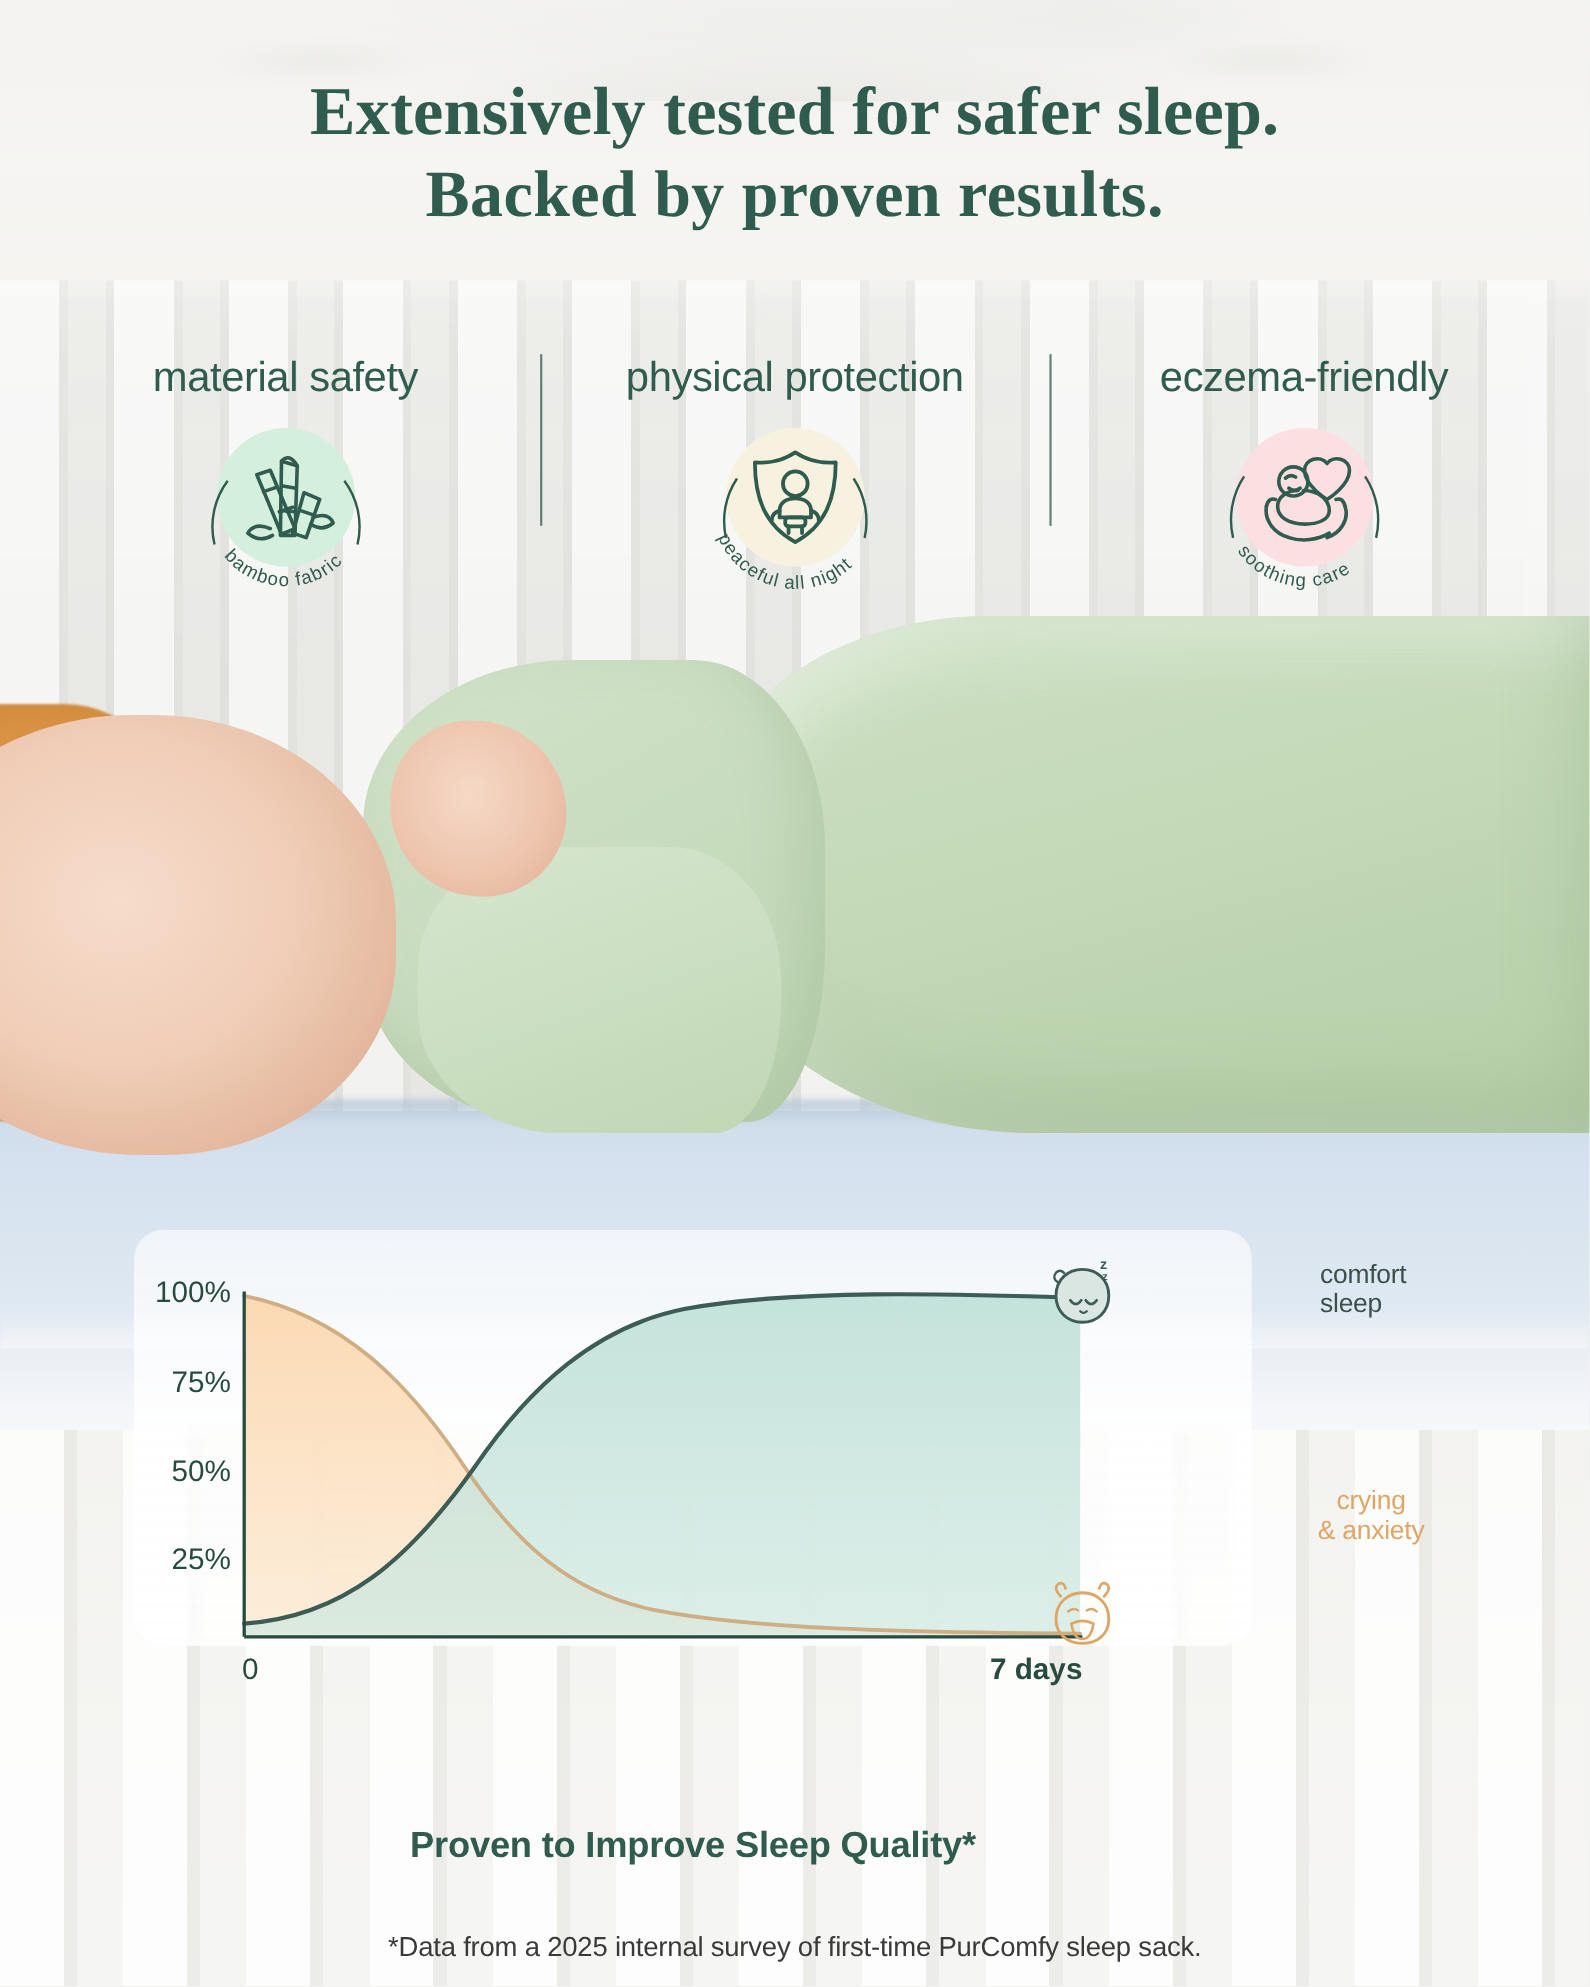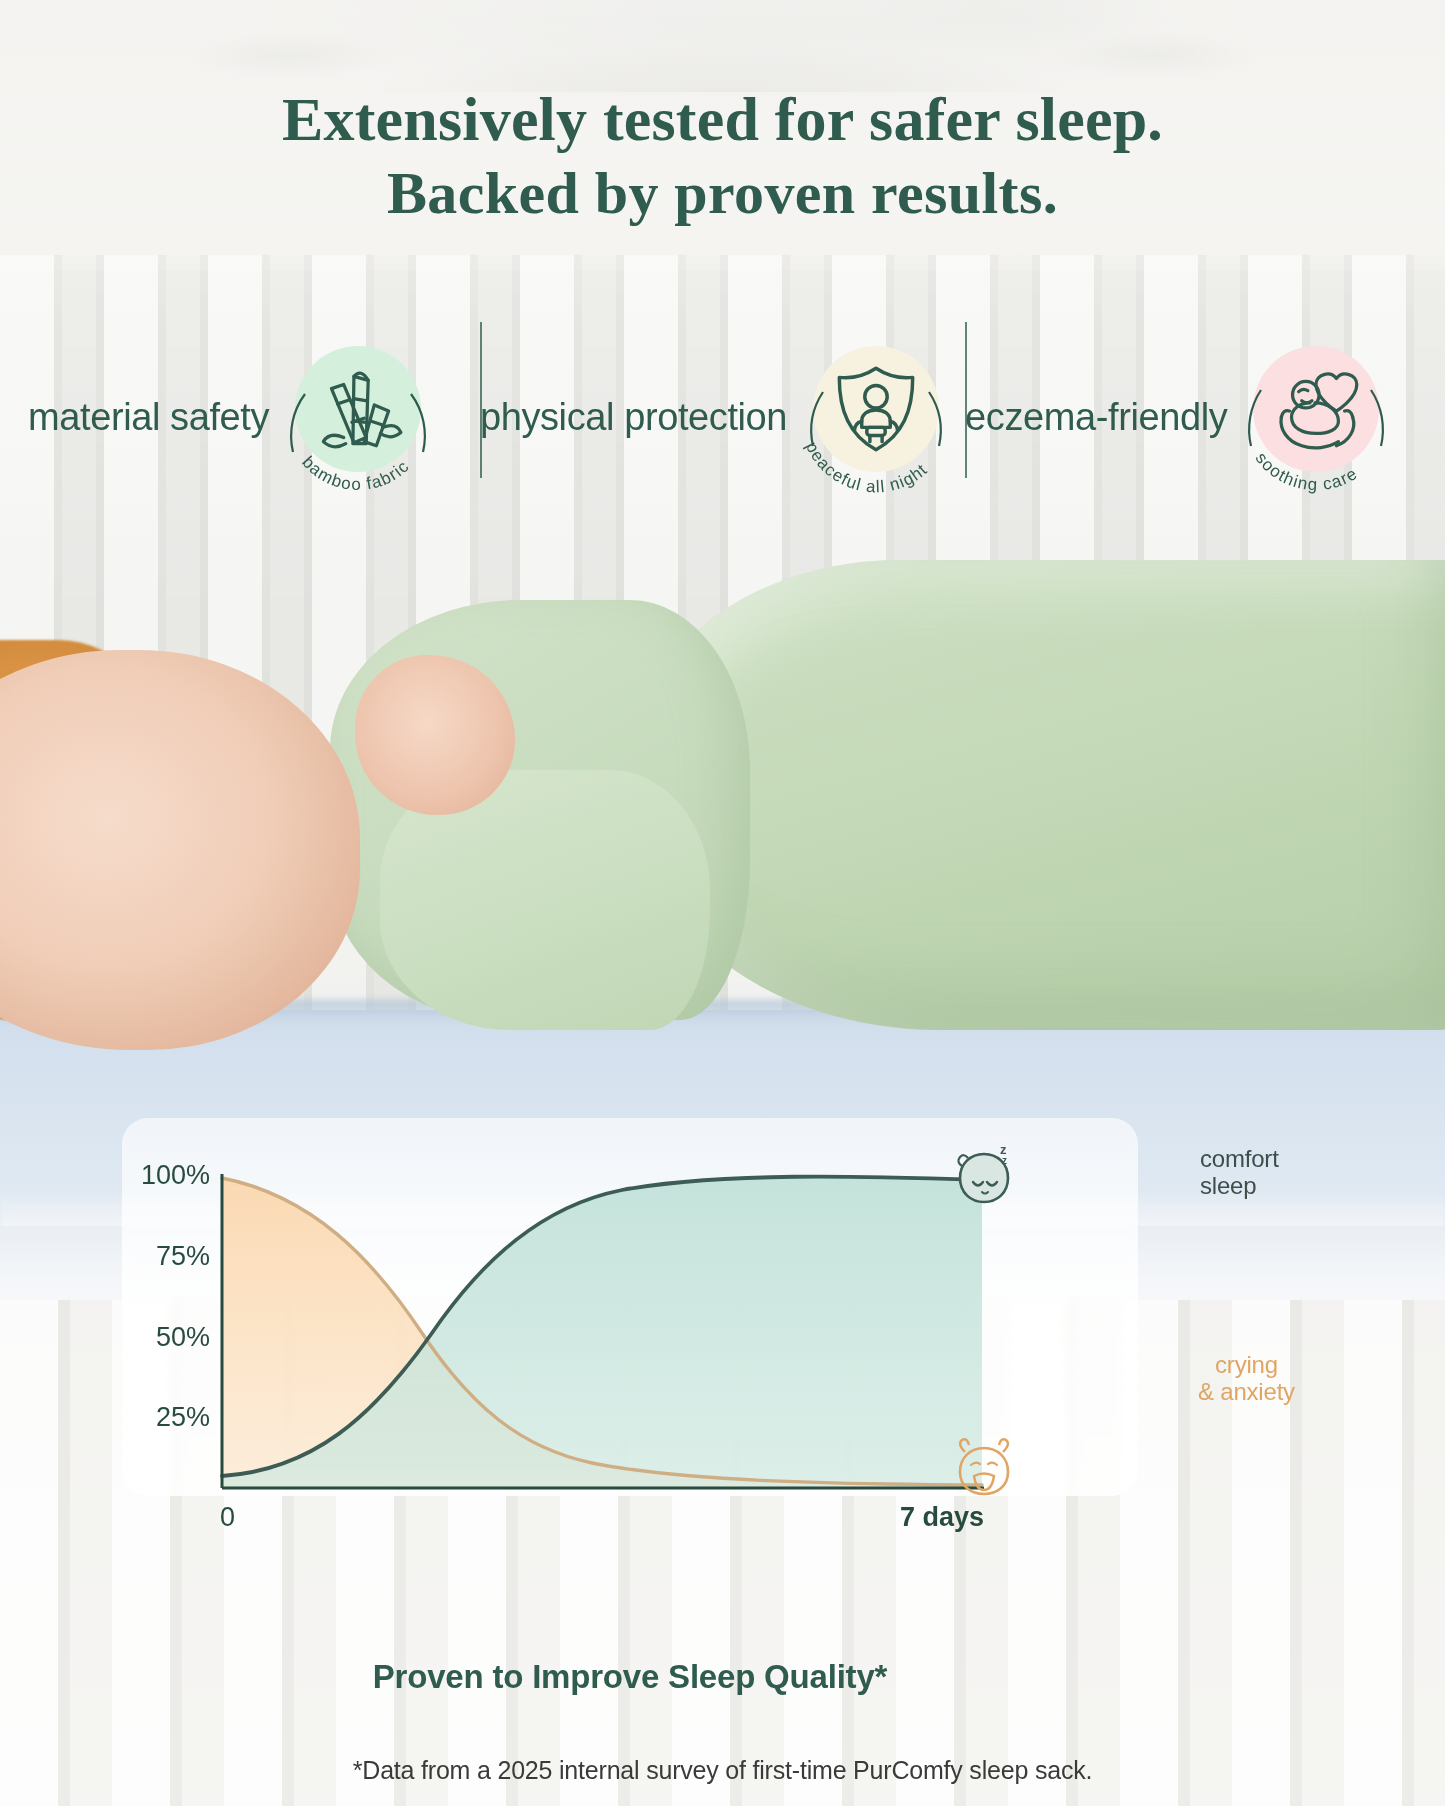--- a/index.html
+++ b/index.html
@@ -145,21 +145,21 @@
 
   
   .top-wash {
     position: absolute; left: 0; right: 0; top: 0; height: 330px;
     background: linear-gradient(180deg, rgba(250,250,249,.55) 0%, rgba(248,248,246,.25) 70%, rgba(248,248,246,0) 100%);
   }
 
   
   .headline {
     position: absolute;
-    left: 0; right: 0; top: 88px;
+    left: 0; right: 0; top: 71px;
     text-align: center;
     color: #2f5c4e;
     font-family: "Liberation Serif", serif;
     font-size: 62px;
     line-height: 1.02;
     letter-spacing: .2px;
   }
   .headline .line2 {
     display: block;
     font-size: 60px;
@@ -171,21 +171,21 @@
   .features {
     position: absolute;
     left: 28px; right: 28px; top: 322px;
     display: flex;
     align-items: flex-start;
   }
   .feature {
     flex: 1 1 0;
     position: relative;
     display: flex;
-    flex-direction: row;
+    flex-direction: column;
     align-items: center;
   }
   .feature + .feature::before {
     content: "";
     position: absolute;
     left: 0; top: 0;
     width: 2px; height: 156px;
     background: #2f5c4e;
     opacity: .75;
   }

